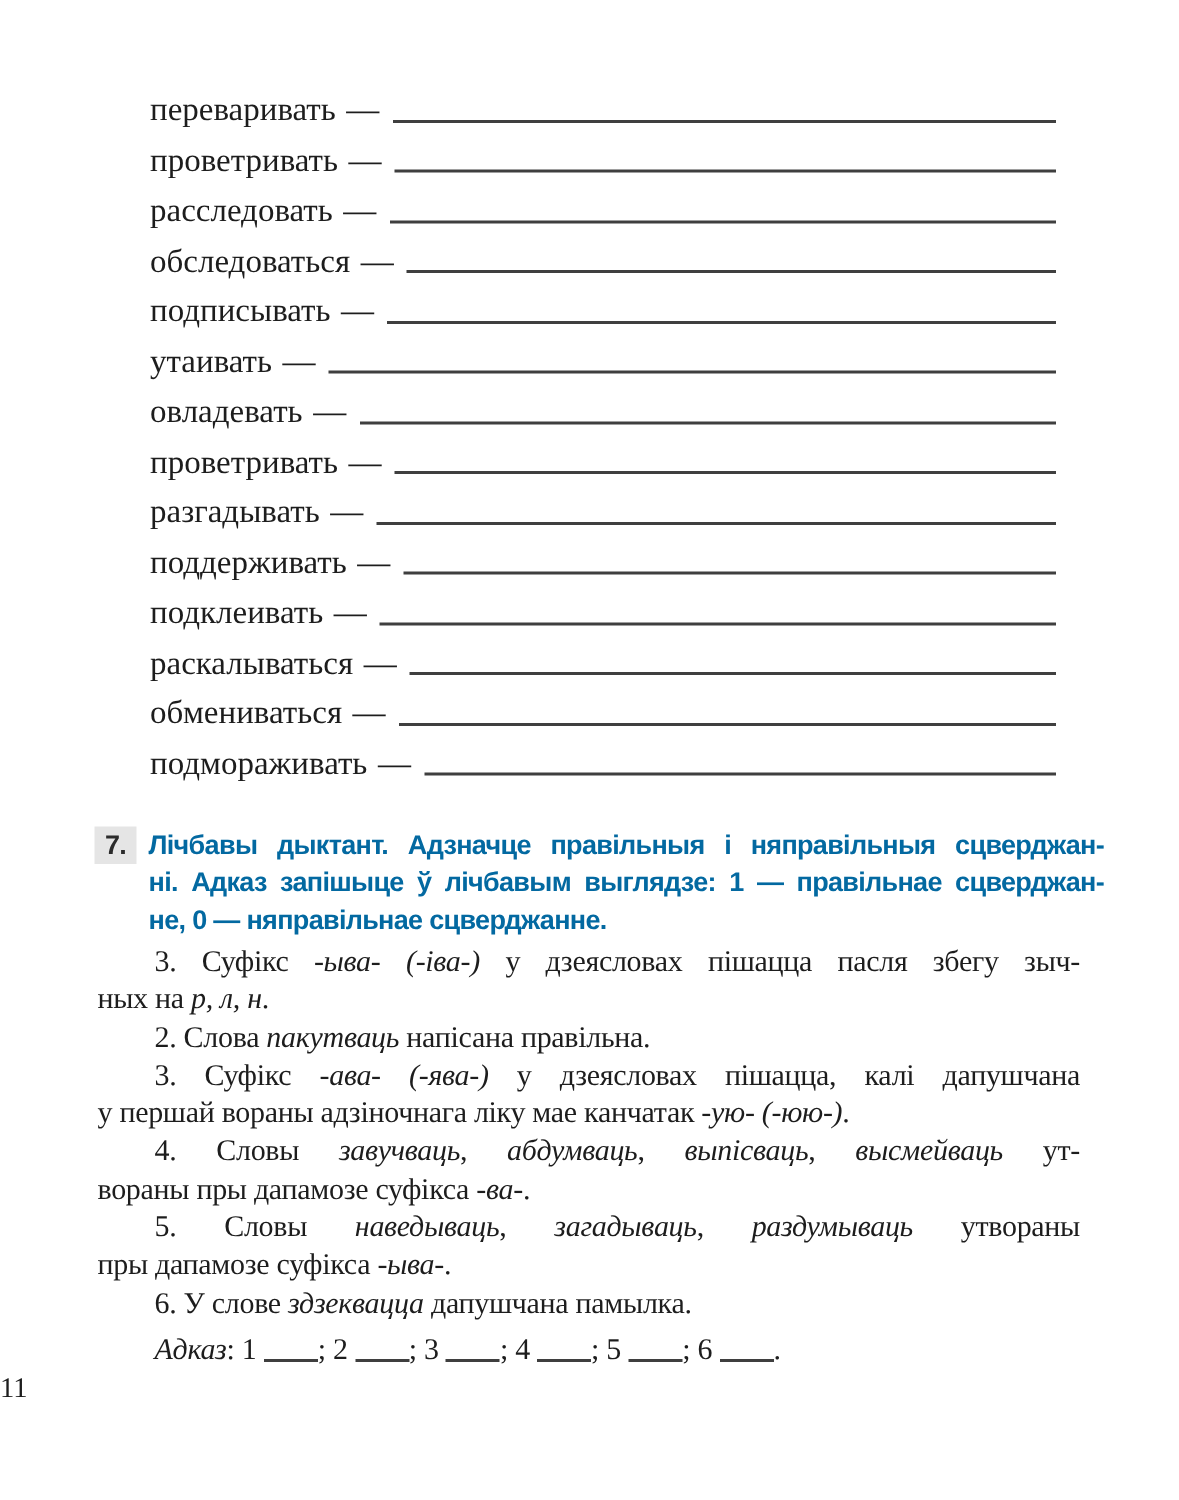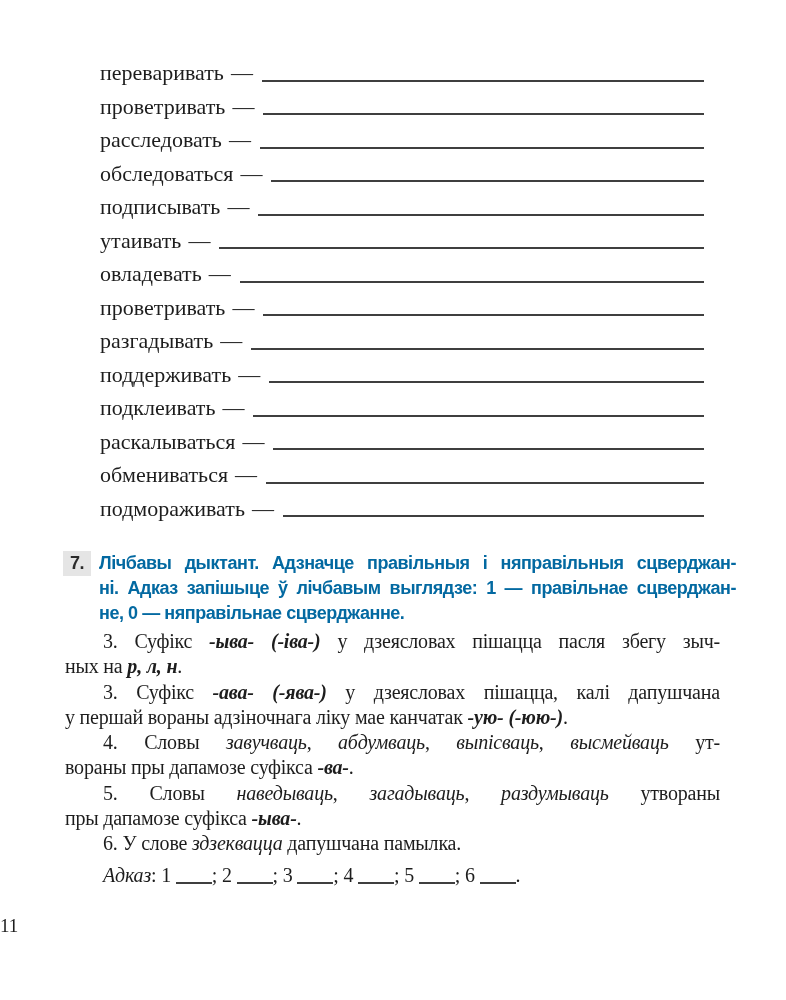--- a/index.html
+++ b/index.html
@@ -26,21 +26,21 @@
     font-size:18px;line-height:25px;letter-spacing:-0.45px;color:#0369a1;
   }
   .instr-line.j{text-align:justify;text-align-last:justify;}
   
   .statements{
     position:absolute;top:629px;left:65px;width:655px;
     font-size:20px;line-height:25.3px;letter-spacing:-0.2px;
   }
   .stmt-line.ind{padding-left:38px;}
   .stmt-line.j{text-align:justify;text-align-last:justify;}
-  .b{font-weight:bold;}
+  .b{font-weight:normal;}
   .i{font-style:italic;text-align:center;}
   .answer-line{margin-top:6px;padding-left:38px;}
   .blank-short{
     display:inline-block;width:36px;height:0.55em;
     border-bottom:2px solid var(--rule,#3f3f3f);position:relative;top:2px;
   }
   
   .page-num{position:absolute;top:915px;left:0;right:0;font-size:19px;}
 </style>
 </head>
@@ -130,20 +130,23 @@
       </div>
   </div>
 
   <div class="statements">
     <div>
         <div class="para">
           <div class="stmt-line ind j"><span>3. Суфікс </span><span class="b i">-ыва- (-іва-)</span><span> у дзеясловах пішацца пасля збегу зыч-</span></div>
           <div class="stmt-line"><span>ных на </span><span class="b i">р, л, н</span><span>.</span></div>
         </div>
         <div class="para">
+          <div class="stmt-line ind"><span>2. Слова </span><span class="i">пакутваць</span><span> напісана правільна.</span></div>
+        </div>
+        <div class="para">
           <div class="stmt-line ind j"><span>3. Суфікс </span><span class="b i">-ава- (-ява-)</span><span> у дзеясловах пішацца, калі дапушчана</span></div>
           <div class="stmt-line"><span>у першай вораны адзіночнага ліку мае канчатак </span><span class="b i">-ую- (-юю-)</span><span>.</span></div>
         </div>
         <div class="para">
           <div class="stmt-line ind j"><span>4. Словы </span><span class="i">завучваць</span><span>, </span><span class="i">абдумваць</span><span>, </span><span class="i">выпісваць</span><span>, </span><span class="i">высмейваць</span><span> ут-</span></div>
           <div class="stmt-line"><span>вораны пры дапамозе суфікса </span><span class="b i">-ва-</span><span>.</span></div>
         </div>
         <div class="para">
           <div class="stmt-line ind j"><span>5. Словы </span><span class="i">наведываць</span><span>, </span><span class="i">загадываць</span><span>, </span><span class="i">раздумываць</span><span> утвораны</span></div>
           <div class="stmt-line"><span>пры дапамозе суфікса </span><span class="b i">-ыва-</span><span>.</span></div>

